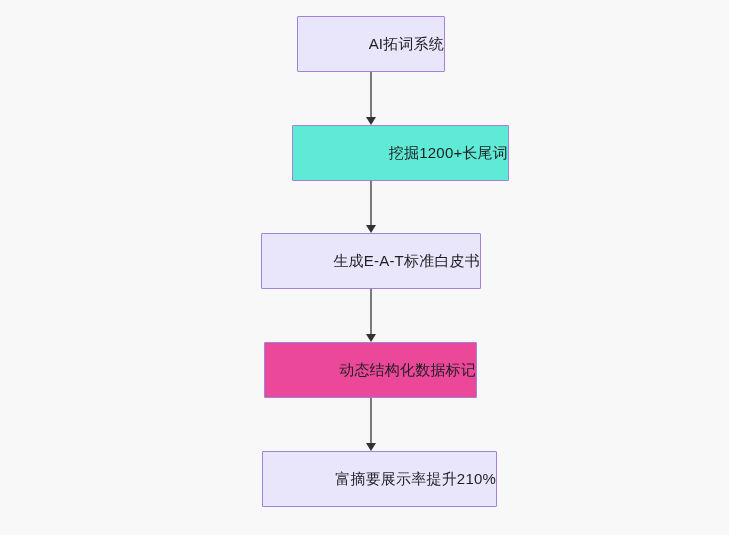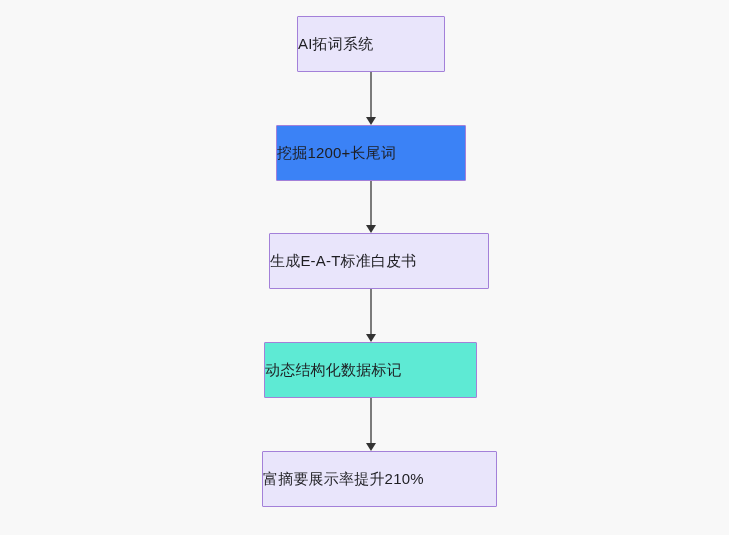--- a/index.html
+++ b/index.html
@@ -18,21 +18,21 @@
     width: 729px;
     height: 535px;
   }
   .node {
     position: absolute;
     box-sizing: border-box;
     background: #e9e5fb;
     border: 1.6px solid #a380d9;
     display: flex;
     align-items: center;
-    justify-content: flex-start;
+    justify-content: flex-end;
     border-radius: 1px;
   }
   .node-label {
     font-size: 15px;
     color: #1e1e22;
     line-height: 1.2;
     letter-spacing: 0.2px;
     white-space: nowrap;
     font-family: "Liberation Sans", "DejaVu Sans", sans-serif;
   }
@@ -76,26 +76,26 @@
     <div class="head" style="border-top-color: rgb(51, 51, 51);"></div>
   </div>
   <div class="connector" id="edge-3" style="left: 366px; top: 398px; height: 53px;">
     <div class="stem" style="height: 46px; background: rgb(123, 123, 123);"></div>
     <div class="head" style="border-top-color: rgb(51, 51, 51);"></div>
   </div>
 
   <div class="node" id="node-0" style="left: 297px; top: 16px; width: 148px; height: 56px; background: rgb(233, 229, 251); border-color: rgb(163, 128, 217);">
     <span class="node-label" style="color: rgb(30, 30, 34);">AI拓词系统</span>
   </div>
-  <div class="node" id="node-1" style="left: 276px; top: 125px; width: 190px; height: 56px; background: #3b82f6; border-color: rgb(163, 128, 217);">
+  <div class="node" id="node-1" style="left: 292px; top: 125px; width: 217px; height: 56px; background: #5eead4; border-color: rgb(163, 128, 217);">
     <span class="node-label" style="color: rgb(30, 30, 34);">挖掘1200+长尾词</span>
   </div>
-  <div class="node" id="node-2" style="left: 261px; top: 233px; width: 220px; height: 56px; background: rgb(233, 229, 251); border-color: rgb(163, 128, 217); margin-left: 8px;">
+  <div class="node" id="node-2" style="left: 261px; top: 233px; width: 220px; height: 56px; background: rgb(233, 229, 251); border-color: rgb(163, 128, 217);">
     <span class="node-label" style="color: rgb(30, 30, 34);">生成E-A-T标准白皮书</span>
   </div>
-  <div class="node" id="node-3" style="left: 264px; top: 342px; width: 213px; height: 56px; background: #5eead4; border-color: rgb(163, 128, 217);">
+  <div class="node" id="node-3" style="left: 264px; top: 342px; width: 213px; height: 56px; background: #ec4899; border-color: rgb(163, 128, 217);">
     <span class="node-label" style="color: rgb(30, 30, 34);">动态结构化数据标记</span>
   </div>
   <div class="node" id="node-4" style="left: 262px; top: 451px; width: 235px; height: 56px; background: rgb(233, 229, 251); border-color: rgb(163, 128, 217);">
     <span class="node-label" style="color: rgb(30, 30, 34);">富摘要展示率提升210%</span>
   </div>
 
 </div>
 
 </body></html>

